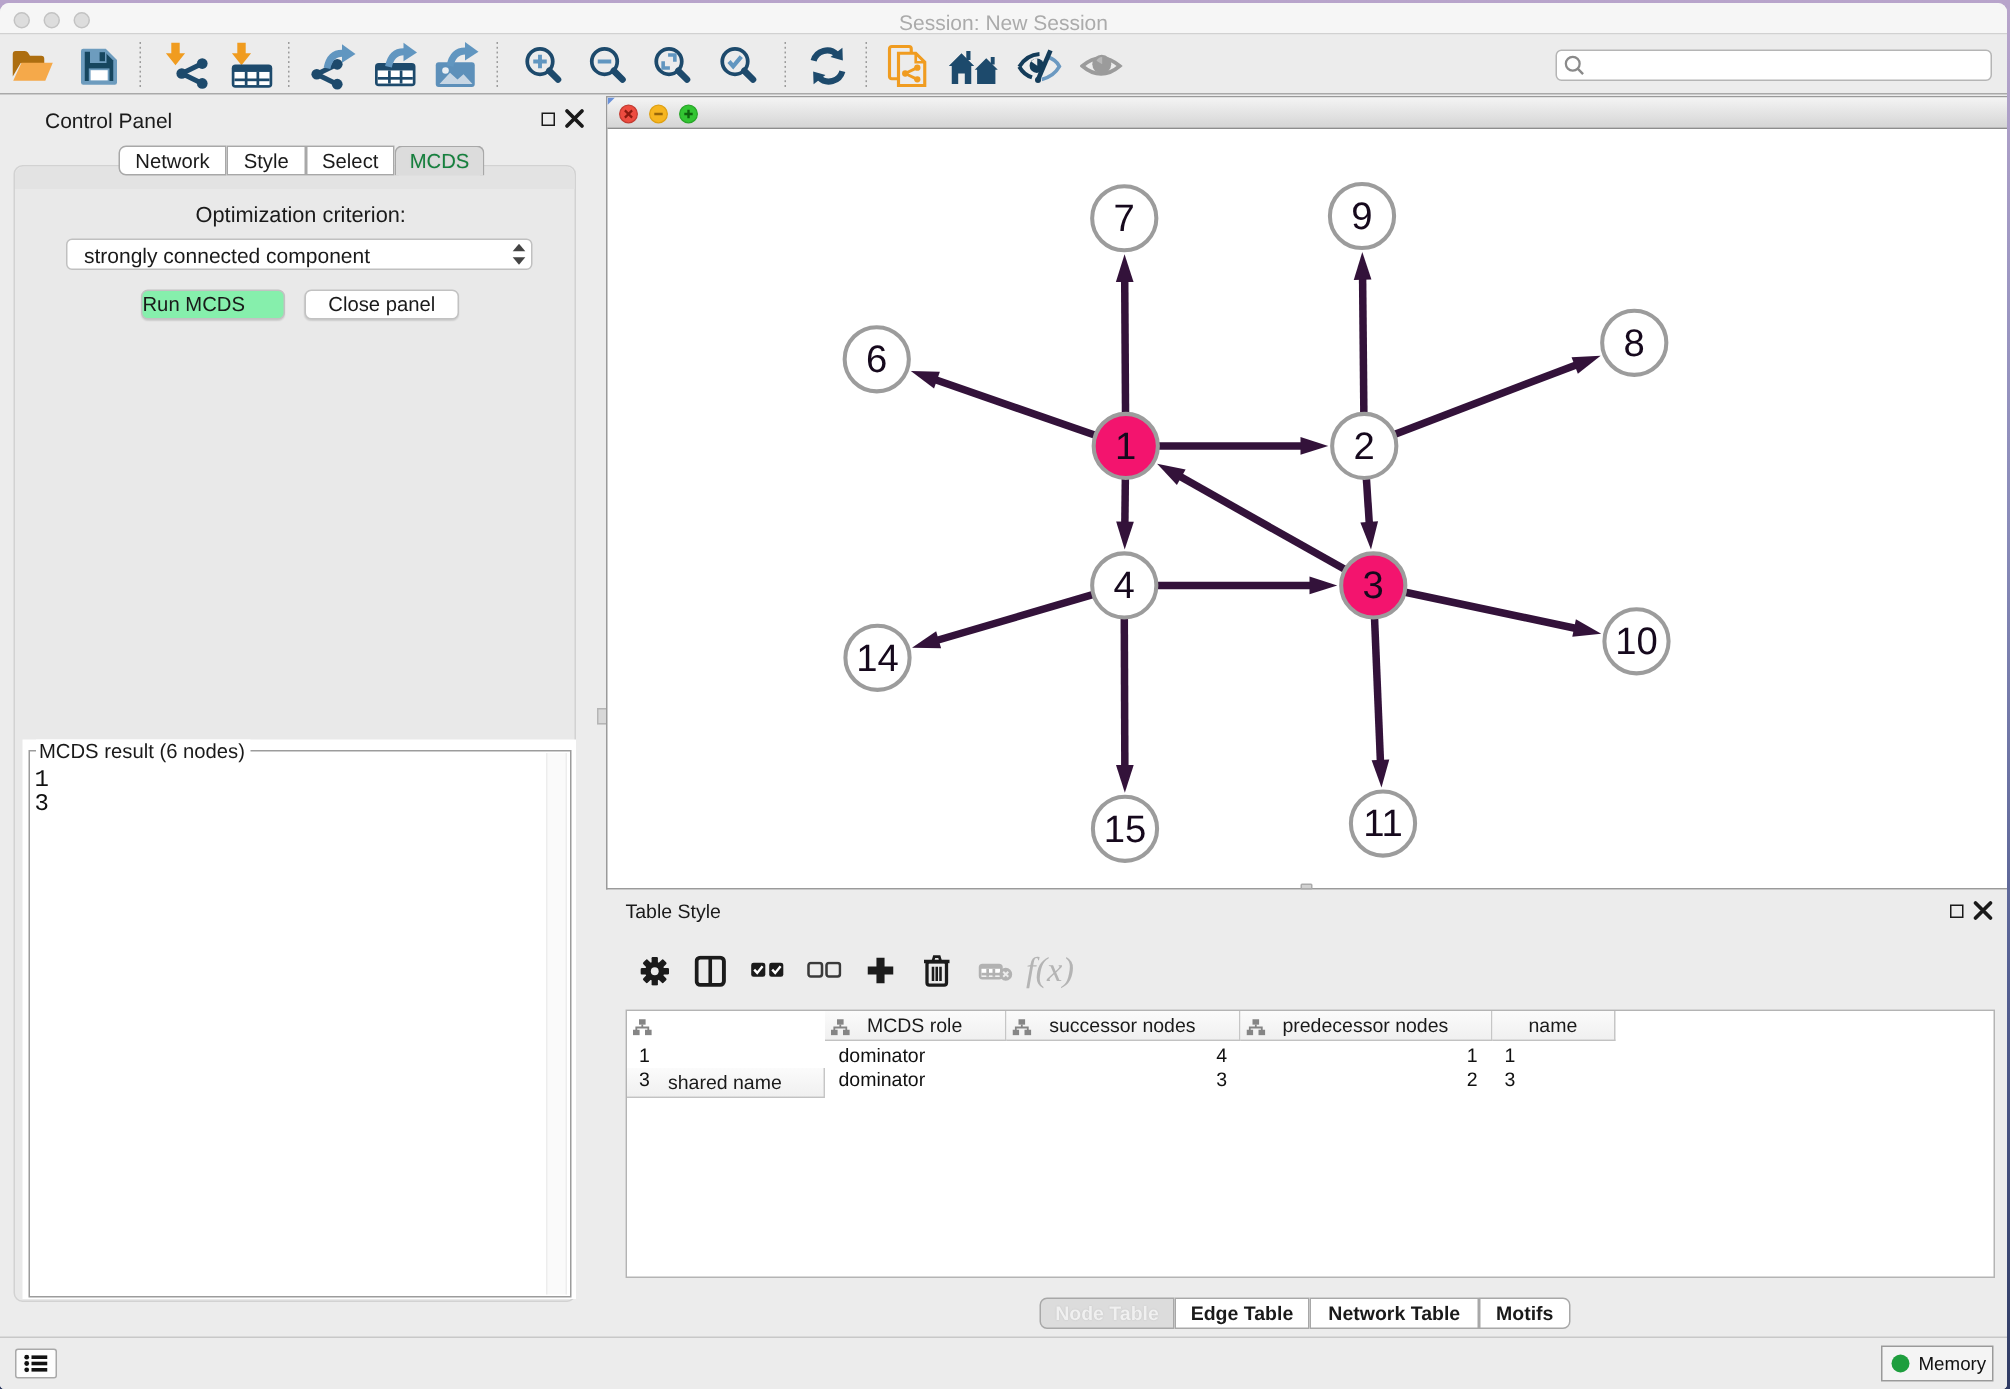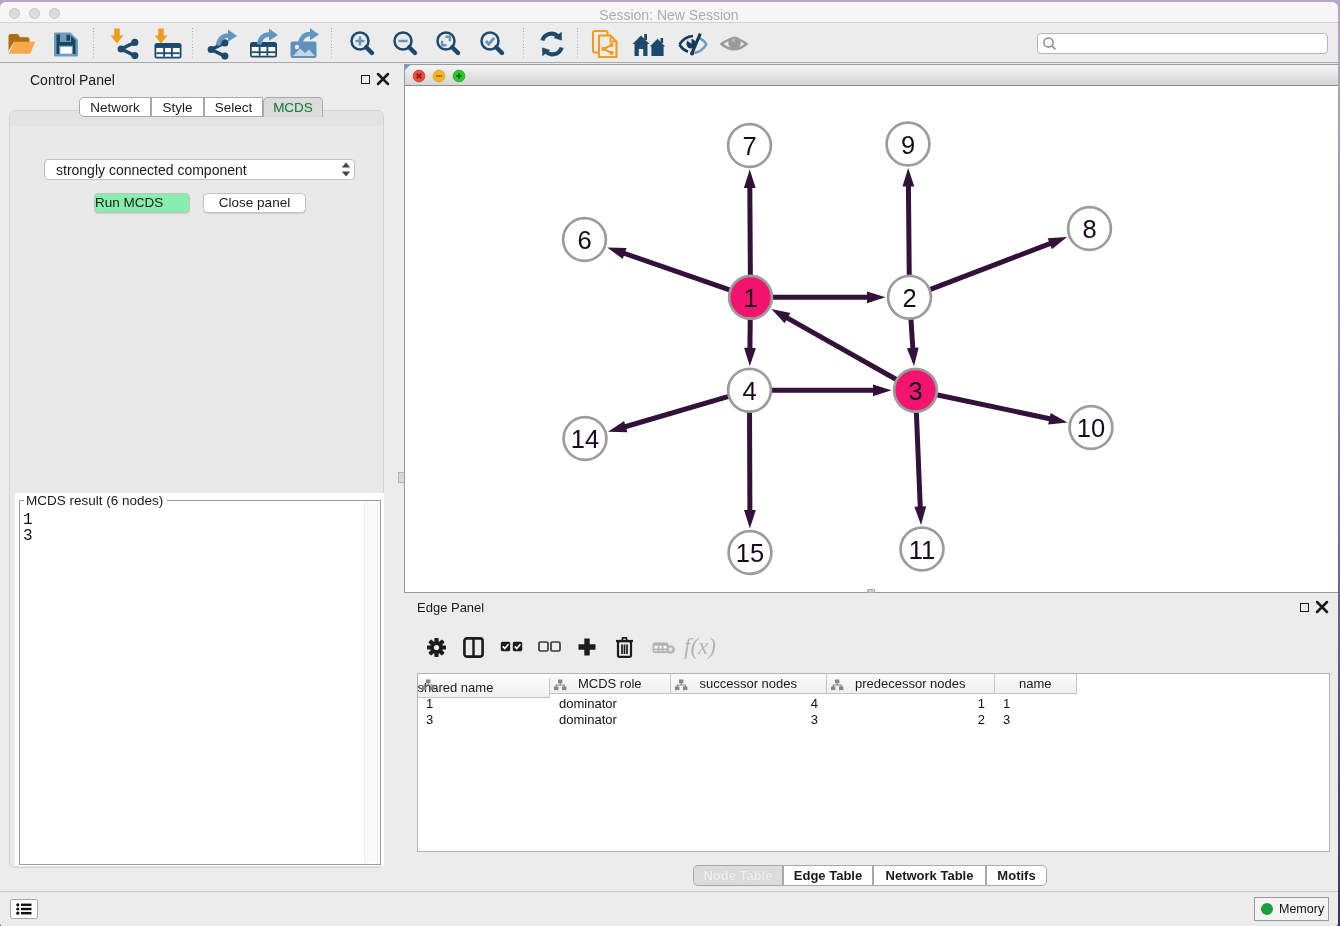--- a/index.html
+++ b/index.html
@@ -138,20 +138,21 @@
 <div class="abs" style="left:361px;top:73px;width:9px;height:9px;border:1.6px solid #1a1a1a"></div>
 <svg style="position:absolute;left:376px;top:70px" width="14" height="14" viewBox="0 0 14 14">
       <path d="M2 2 L12 12 M12 2 L2 12" stroke="#1a1a1a" stroke-width="2.5" stroke-linecap="round"></path>
     </svg>
 <div class="abs" style="left:9px;top:108px;width:375px;height:758px;background:#e9e9e9;border:1px solid #d2d2d2;border-radius:6px"></div>
 <div class="abs" style="left:10px;top:109px;width:373px;height:15px;background:#e3e3e3;border-radius:6px 6px 0 0"></div>
 <div class="abs" style="left:79px;top:95px;width:72px;height:20px;background:#fff;border:1px solid #a8a8a8;color:#1a1a1a;border-radius:5px 0 0 5px;font-size:13.5px;text-align:center;line-height:19px">Network</div>
 <div class="abs" style="left:151px;top:95px;width:53px;height:20px;background:#fff;border:1px solid #a8a8a8;color:#1a1a1a;font-size:13.5px;text-align:center;line-height:19px">Style</div>
 <div class="abs" style="left:204px;top:95px;width:59px;height:20px;background:#fff;border:1px solid #a8a8a8;color:#1a1a1a;font-size:13.5px;text-align:center;line-height:19px">Select</div>
 <div class="abs" style="left:263px;top:95px;width:60px;height:20px;background:#dcdcdc;border:1px solid #a8a8a8;border-bottom:none;color:#15803d;text-shadow:0 0 1px #bbb;border-radius:5px 5px 0 0;font-size:13.5px;text-align:center;line-height:19px">MCDS</div>
+<div class="abs" style="left:13px;top:134px;width:375px;height:16px;text-align:center;font-size:14.5px;color:#1a1a1a">Optimization criterion:</div>
 <div class="abs" style="left:44px;top:157px;width:311px;height:21px;background:#fff;border:1px solid #c0c0c0;border-radius:4px;font-size:14px;color:#1a1a1a;line-height:20px;padding-left:11px">strongly connected component</div>
 <svg style="position:absolute;left:340px;top:160px" width="12" height="15" viewBox="0 0 12 15">
       <path d="M6 0.5 L10.2 5.5 L1.8 5.5 Z" fill="#444"></path>
       <path d="M6 14.5 L10.2 9.5 L1.8 9.5 Z" fill="#444"></path>
     </svg>
 <div class="abs" style="left:94px;top:191px;width:96px;height:20px;background:#86efac;border:1px solid #c2c2c2;border-radius:4.5px;font-size:13.5px;color:#1a1a1a;text-align:left;line-height:18px;box-shadow:0 1px 1px rgba(0,0,0,0.12)">Run MCDS</div>
 <div class="abs" style="left:203px;top:191px;width:103px;height:20px;background:#fff;border:1px solid #c2c2c2;border-radius:4.5px;font-size:13.5px;color:#1a1a1a;text-align:center;line-height:18px;box-shadow:0 1px 1px rgba(0,0,0,0.12)">Close panel</div>
 <div class="abs" style="left:15px;top:491px;width:369px;height:373px;background:#fff"></div>
 <div class="abs" style="left:19px;top:498px;width:362px;height:365px;border:1px solid #9c9c9c"></div>
 <div class="abs" style="left:24px;top:491px;width:143px;height:15px;background:#fff;font-size:13.5px;color:#1a1a1a;padding-left:2px">MCDS result (6 nodes)</div>
@@ -227,21 +228,21 @@
 <circle cx="686.0" cy="340.5" r="21.4" fill="#ffffff" stroke="#9c9c9c" stroke-width="2.7"></circle>
 <text x="686.0" y="341.0" text-anchor="middle" dominant-baseline="central" font-size="25.5" fill="#16091d" font-family="Liberation Sans, sans-serif">10</text>
 <circle cx="517.0" cy="462.0" r="21.4" fill="#ffffff" stroke="#9c9c9c" stroke-width="2.7"></circle>
 <text x="517.0" y="462.5" text-anchor="middle" dominant-baseline="central" font-size="25.5" fill="#16091d" font-family="Liberation Sans, sans-serif">11</text>
 <circle cx="180.0" cy="351.5" r="21.4" fill="#ffffff" stroke="#9c9c9c" stroke-width="2.7"></circle>
 <text x="180.0" y="352.0" text-anchor="middle" dominant-baseline="central" font-size="25.5" fill="#16091d" font-family="Liberation Sans, sans-serif">14</text>
 <circle cx="345.0" cy="465.5" r="21.4" fill="#ffffff" stroke="#9c9c9c" stroke-width="2.7"></circle>
 <text x="345.0" y="466.0" text-anchor="middle" dominant-baseline="central" font-size="25.5" fill="#16091d" font-family="Liberation Sans, sans-serif">15</text>
     </svg>
 <div class="abs" style="left:867px;top:586.5px;width:8px;height:4.5px;background:#d2d2d2;border:1px solid #ababab;border-radius:1px"></div>
-<div class="abs" style="left:417px;top:598px;width:300px;height:16px;font-size:13px;color:#1a1a1a">Edge Panel</div>
+<div class="abs" style="left:417px;top:598px;width:300px;height:16px;font-size:13px;color:#1a1a1a">Table Style</div>
 <div class="abs" style="left:1300px;top:601px;width:9px;height:9px;border:1.6px solid #1a1a1a"></div>
 <svg style="position:absolute;left:1315px;top:598px" width="14" height="14" viewBox="0 0 14 14">
       <path d="M2 2 L12 12 M12 2 L2 12" stroke="#1a1a1a" stroke-width="2.5" stroke-linecap="round"></path>
     </svg>
 <svg style="position:absolute;left:427px;top:636px" width="19" height="19" viewBox="0 0 19 19">
       <g transform="translate(9.5,9.5)">
         <rect x="-2.1" y="-9.6" width="4.2" height="5" rx="1" fill="#1b1b1b" transform="rotate(0)"></rect>
         <rect x="-2.1" y="-9.6" width="4.2" height="5" rx="1" fill="#1b1b1b" transform="rotate(45)"></rect>
         <rect x="-2.1" y="-9.6" width="4.2" height="5" rx="1" fill="#1b1b1b" transform="rotate(90)"></rect>
         <rect x="-2.1" y="-9.6" width="4.2" height="5" rx="1" fill="#1b1b1b" transform="rotate(135)"></rect>
@@ -290,21 +291,21 @@
       <rect x="0.5" y="1.5" width="16" height="10.5" rx="2.5" fill="#b2b2b2"></rect>
       <rect x="2.3" y="4.859999999999999" width="12.4" height="5.340000000000001" fill="#fff"></rect>
       <rect x="5.533333333333333" y="4.859999999999999" width="1.8" height="5.340000000000001" fill="#b2b2b2"></rect>
       <rect x="9.666666666666666" y="4.859999999999999" width="1.8" height="5.340000000000001" fill="#b2b2b2"></rect>
       <rect x="2.3" y="7.529999999999999" width="12.4" height="1.8" fill="#b2b2b2"></rect>
       <circle cx="18.5" cy="8.5" r="4.3" fill="#b2b2b2"></circle>
       <path d="M16.8 6.8 L20.2 10.2 M20.2 6.8 L16.8 10.2" stroke="#ececec" stroke-width="1.3"></path>
     </svg>
 <div class="abs" style="left:684px;top:632px;width:40px;height:26px;font-family:'Liberation Serif',serif;font-style:italic;font-size:23px;color:#b4b4b4">f(x)</div>
 <div class="abs" style="left:417px;top:671px;width:913px;height:179px;background:#fff;border:1px solid #b4b4b4"></div>
-<div class="abs" style="left:417.5px;top:676px;width:132.5px;height:20px;background:linear-gradient(180deg,#fbfbfb,#f0f0f0);border-right:1px solid #c6c6c6;border-bottom:1px solid #c2c2c2;font-size:13px;color:#1a1a1a;line-height:20px">shared name</div>
+<div class="abs" style="left:417.5px;top:710px;width:132.5px;height:20px;background:linear-gradient(180deg,#fbfbfb,#f0f0f0);border-right:1px solid #c6c6c6;border-bottom:1px solid #c2c2c2;font-size:13px;color:#1a1a1a;text-align:center;line-height:20px">shared name</div>
 <div class="abs" style="left:550.0px;top:672px;width:120.5px;height:20px;background:linear-gradient(180deg,#fbfbfb,#f0f0f0);border-right:1px solid #c6c6c6;border-bottom:1px solid #c2c2c2;font-size:13px;color:#1a1a1a;text-align:center;line-height:20px">MCDS role</div>
 <div class="abs" style="left:670.5px;top:672px;width:156.5px;height:20px;background:linear-gradient(180deg,#fbfbfb,#f0f0f0);border-right:1px solid #c6c6c6;border-bottom:1px solid #c2c2c2;font-size:13px;color:#1a1a1a;text-align:center;line-height:20px">successor nodes</div>
 <div class="abs" style="left:827.0px;top:672px;width:167.5px;height:20px;background:linear-gradient(180deg,#fbfbfb,#f0f0f0);border-right:1px solid #c6c6c6;border-bottom:1px solid #c2c2c2;font-size:13px;color:#1a1a1a;text-align:center;line-height:20px">predecessor nodes</div>
 <div class="abs" style="left:994.5px;top:672px;width:82.5px;height:20px;background:linear-gradient(180deg,#fbfbfb,#f0f0f0);border-right:1px solid #c6c6c6;border-bottom:1px solid #c2c2c2;font-size:13px;color:#1a1a1a;text-align:center;line-height:20px">name</div>
 <svg style="position:absolute;left:421.5px;top:677px" width="13" height="12" viewBox="0 0 13 12">
       <rect x="4" y="0.5" width="4.4" height="3.6" fill="#858585"></rect>
       <path d="M6.2 4 V6 M2.2 8 V6 H10.2 V8" fill="none" stroke="#858585" stroke-width="1.2"></path>
       <rect x="0" y="7.5" width="4.4" height="3.6" fill="#858585"></rect>
       <rect x="8" y="7.5" width="4.4" height="3.6" fill="#858585"></rect>
     </svg>

